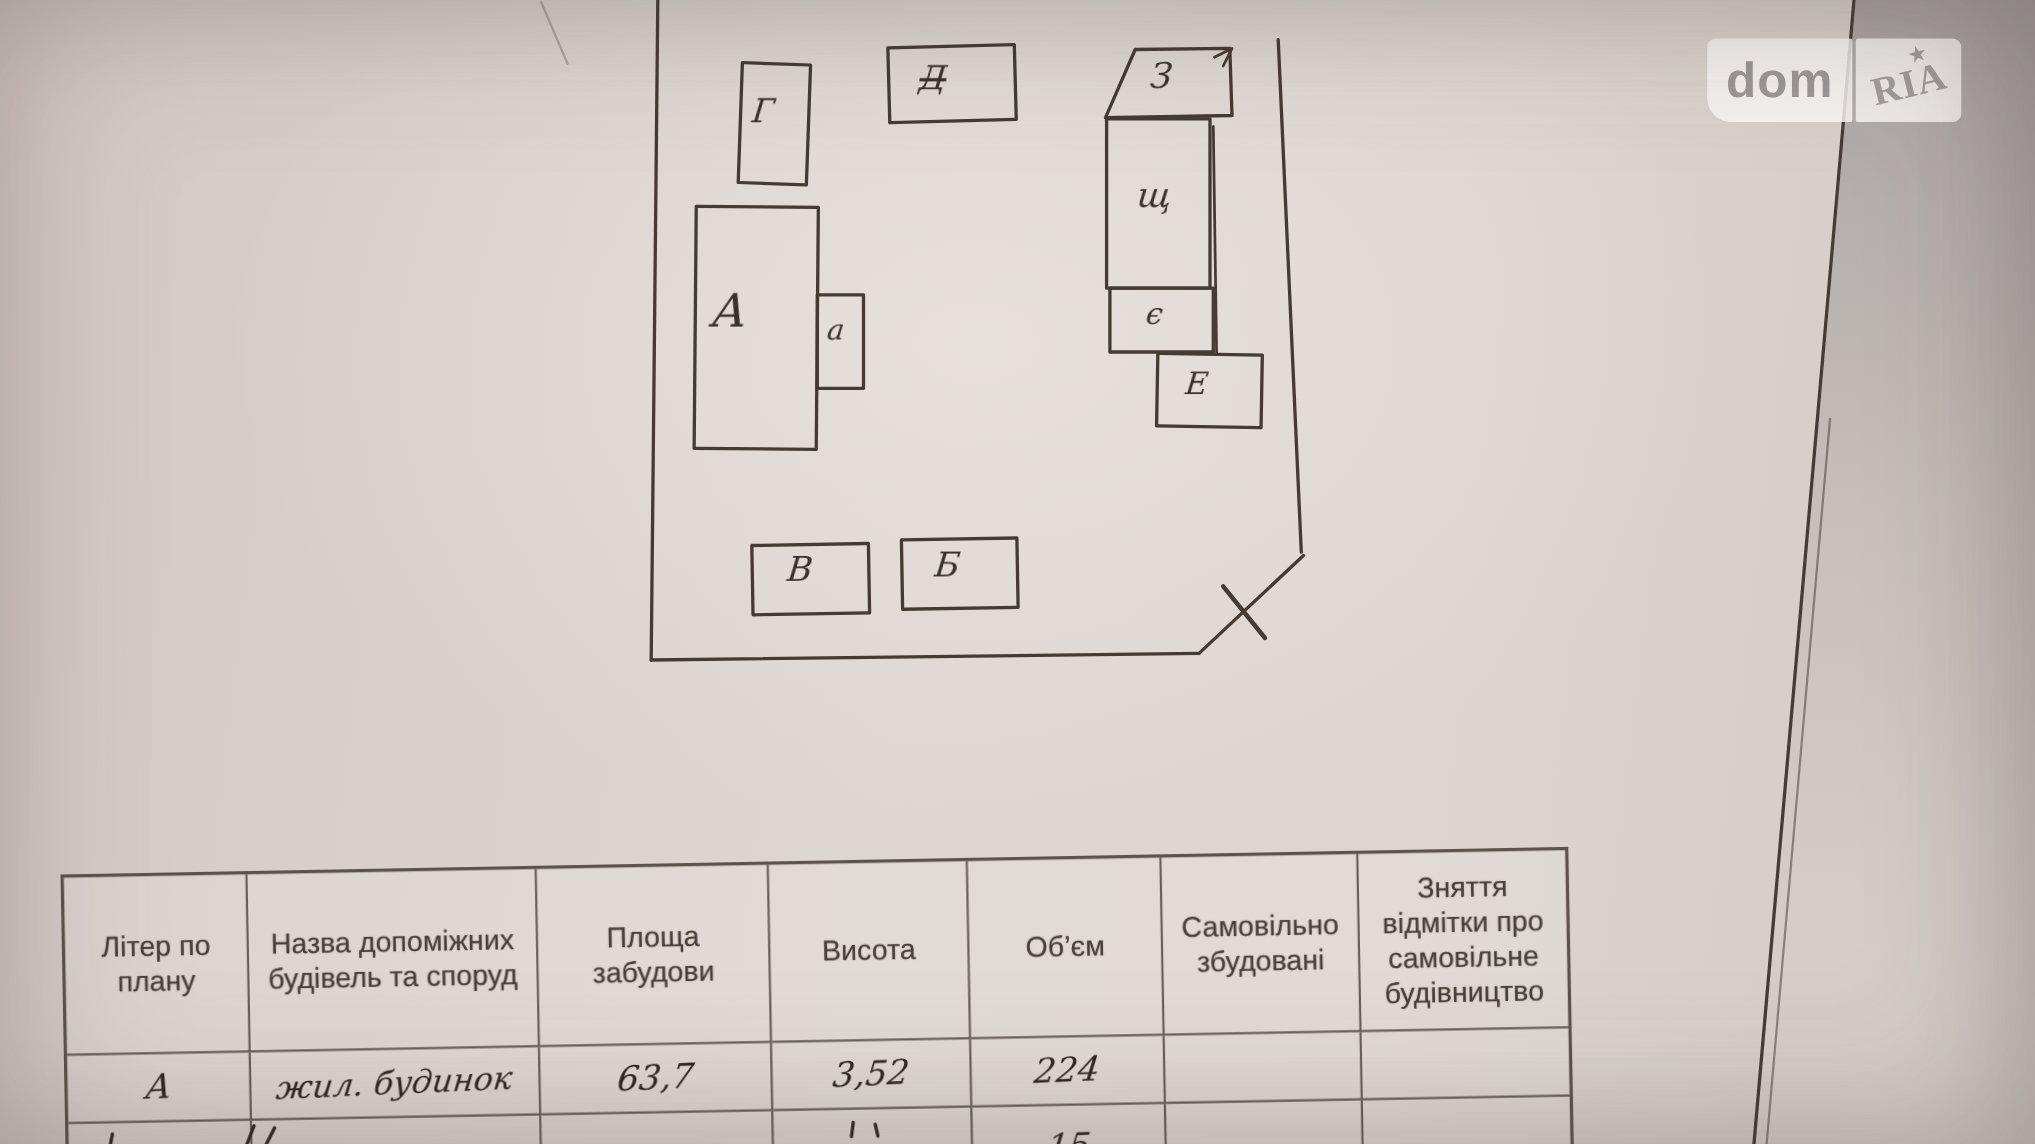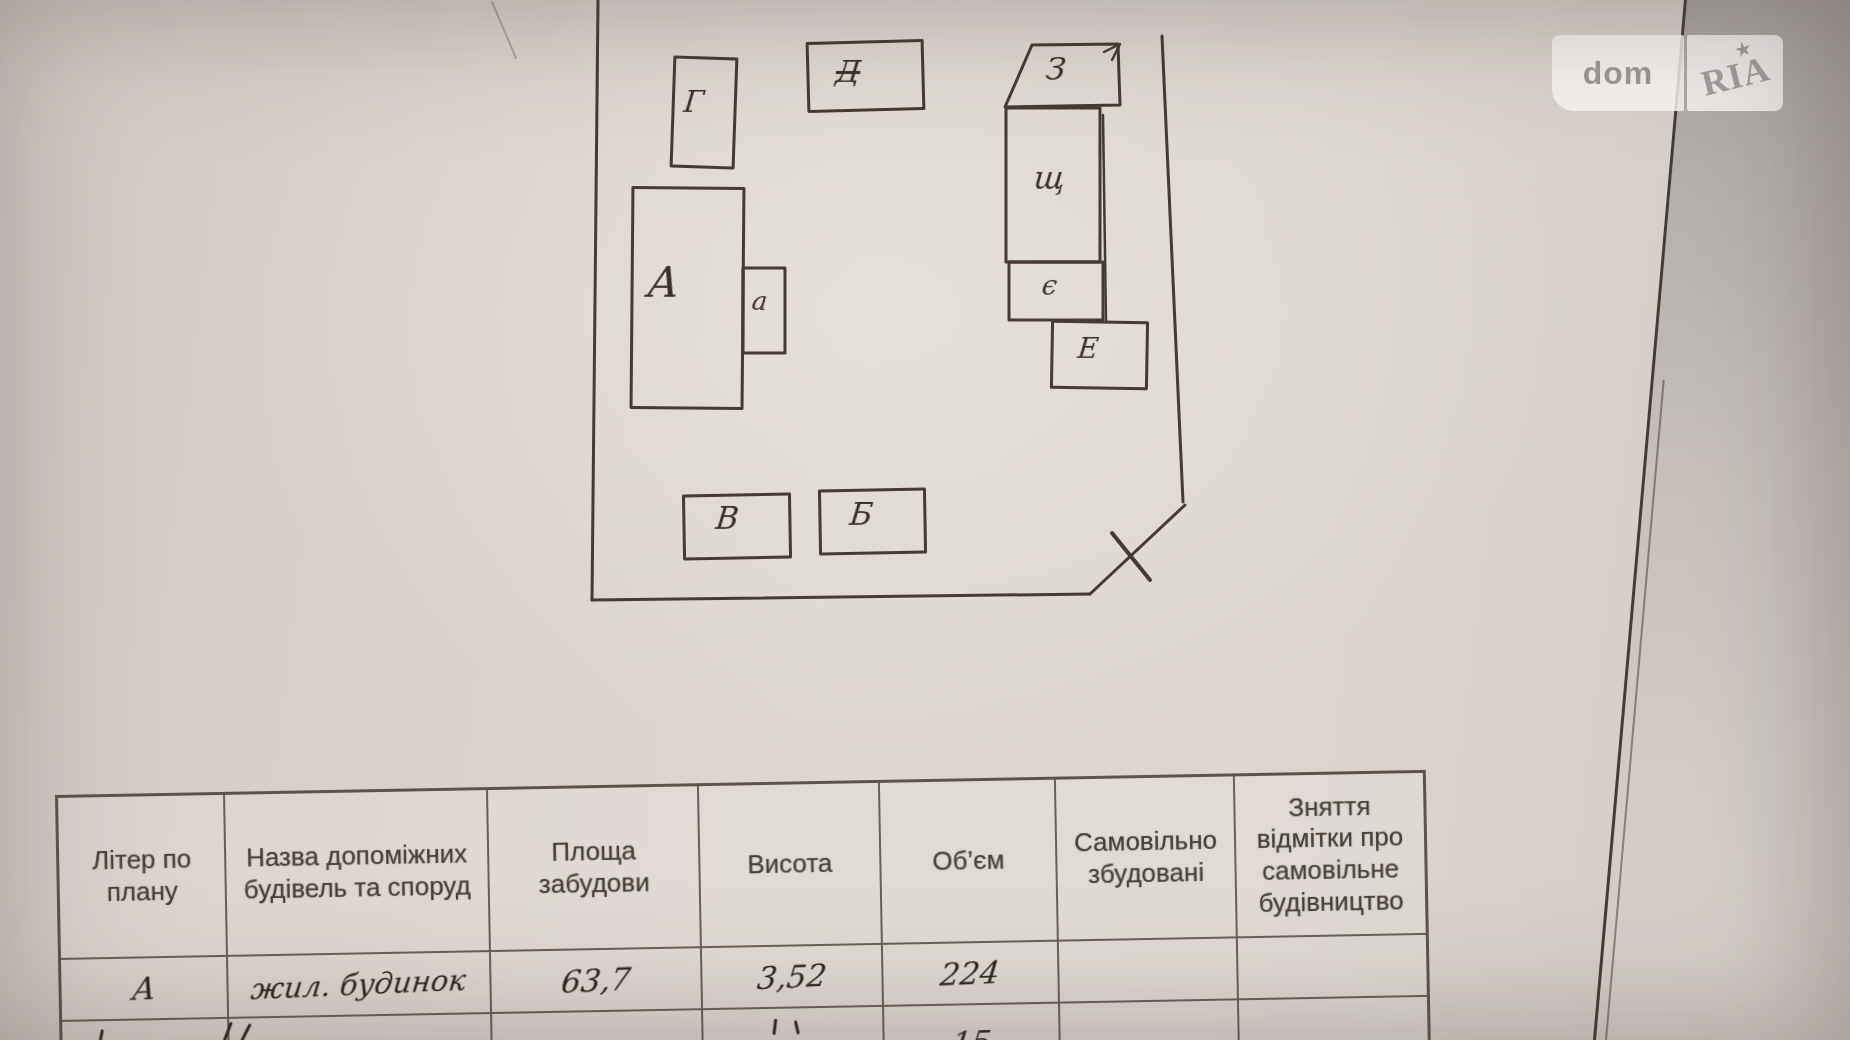--- a/index.html
+++ b/index.html
@@ -29,21 +29,21 @@
   .th{font-size:26px;line-height:1.22;padding:6px 10px;text-align:center;color:#474039;
     text-shadow:0 0 1.2px rgba(70,60,50,.55);}
   .hw{font-family:"DejaVu Serif",serif;font-style:italic;font-size:31px;color:#2e2620;
     transform:skewX(-9deg) rotate(-1.5deg);white-space:nowrap;}
   .row2 .hw{margin-top:26px;}
   .stroke-frag{position:absolute;background:#2e2620;border-radius:2px;}
   
   .logo{position:absolute;left:1552px;top:35px;z-index:5;display:flex;}
   .logo-dom{width:132px;height:76px;background:rgba(250,247,245,.82);
     border-radius:8px 2px 2px 22px;display:flex;align-items:center;justify-content:center;}
-  .logo-dom span{font-size:32px;font-weight:600;color:#9d9697;letter-spacing:1px;}
+  .logo-dom span{font-size:45px;font-weight:600;color:#9d9697;letter-spacing:1px;}
   .logo-ria{width:96px;height:76px;background:rgba(250,247,245,.82);
     border-radius:2px 8px 8px 2px;margin-left:3px;position:relative;overflow:hidden;}
   .logo-ria .ria-text{position:absolute;left:14px;top:20px;font-family:"Liberation Serif",serif;
     font-weight:bold;font-size:36px;color:#a39c9c;letter-spacing:1px;transform:rotate(-14deg);}
   .logo-ria .ria-star{position:absolute;left:47px;top:2px;font-size:20px;color:#a39c9c;
     transform:rotate(-14deg);}
   .vignette{position:absolute;inset:0;z-index:6;pointer-events:none;
     box-shadow:inset 0 0 150px rgba(80,66,60,.28), inset -40px 0 90px rgba(70,60,55,.12);}
 </style>
 </head>

